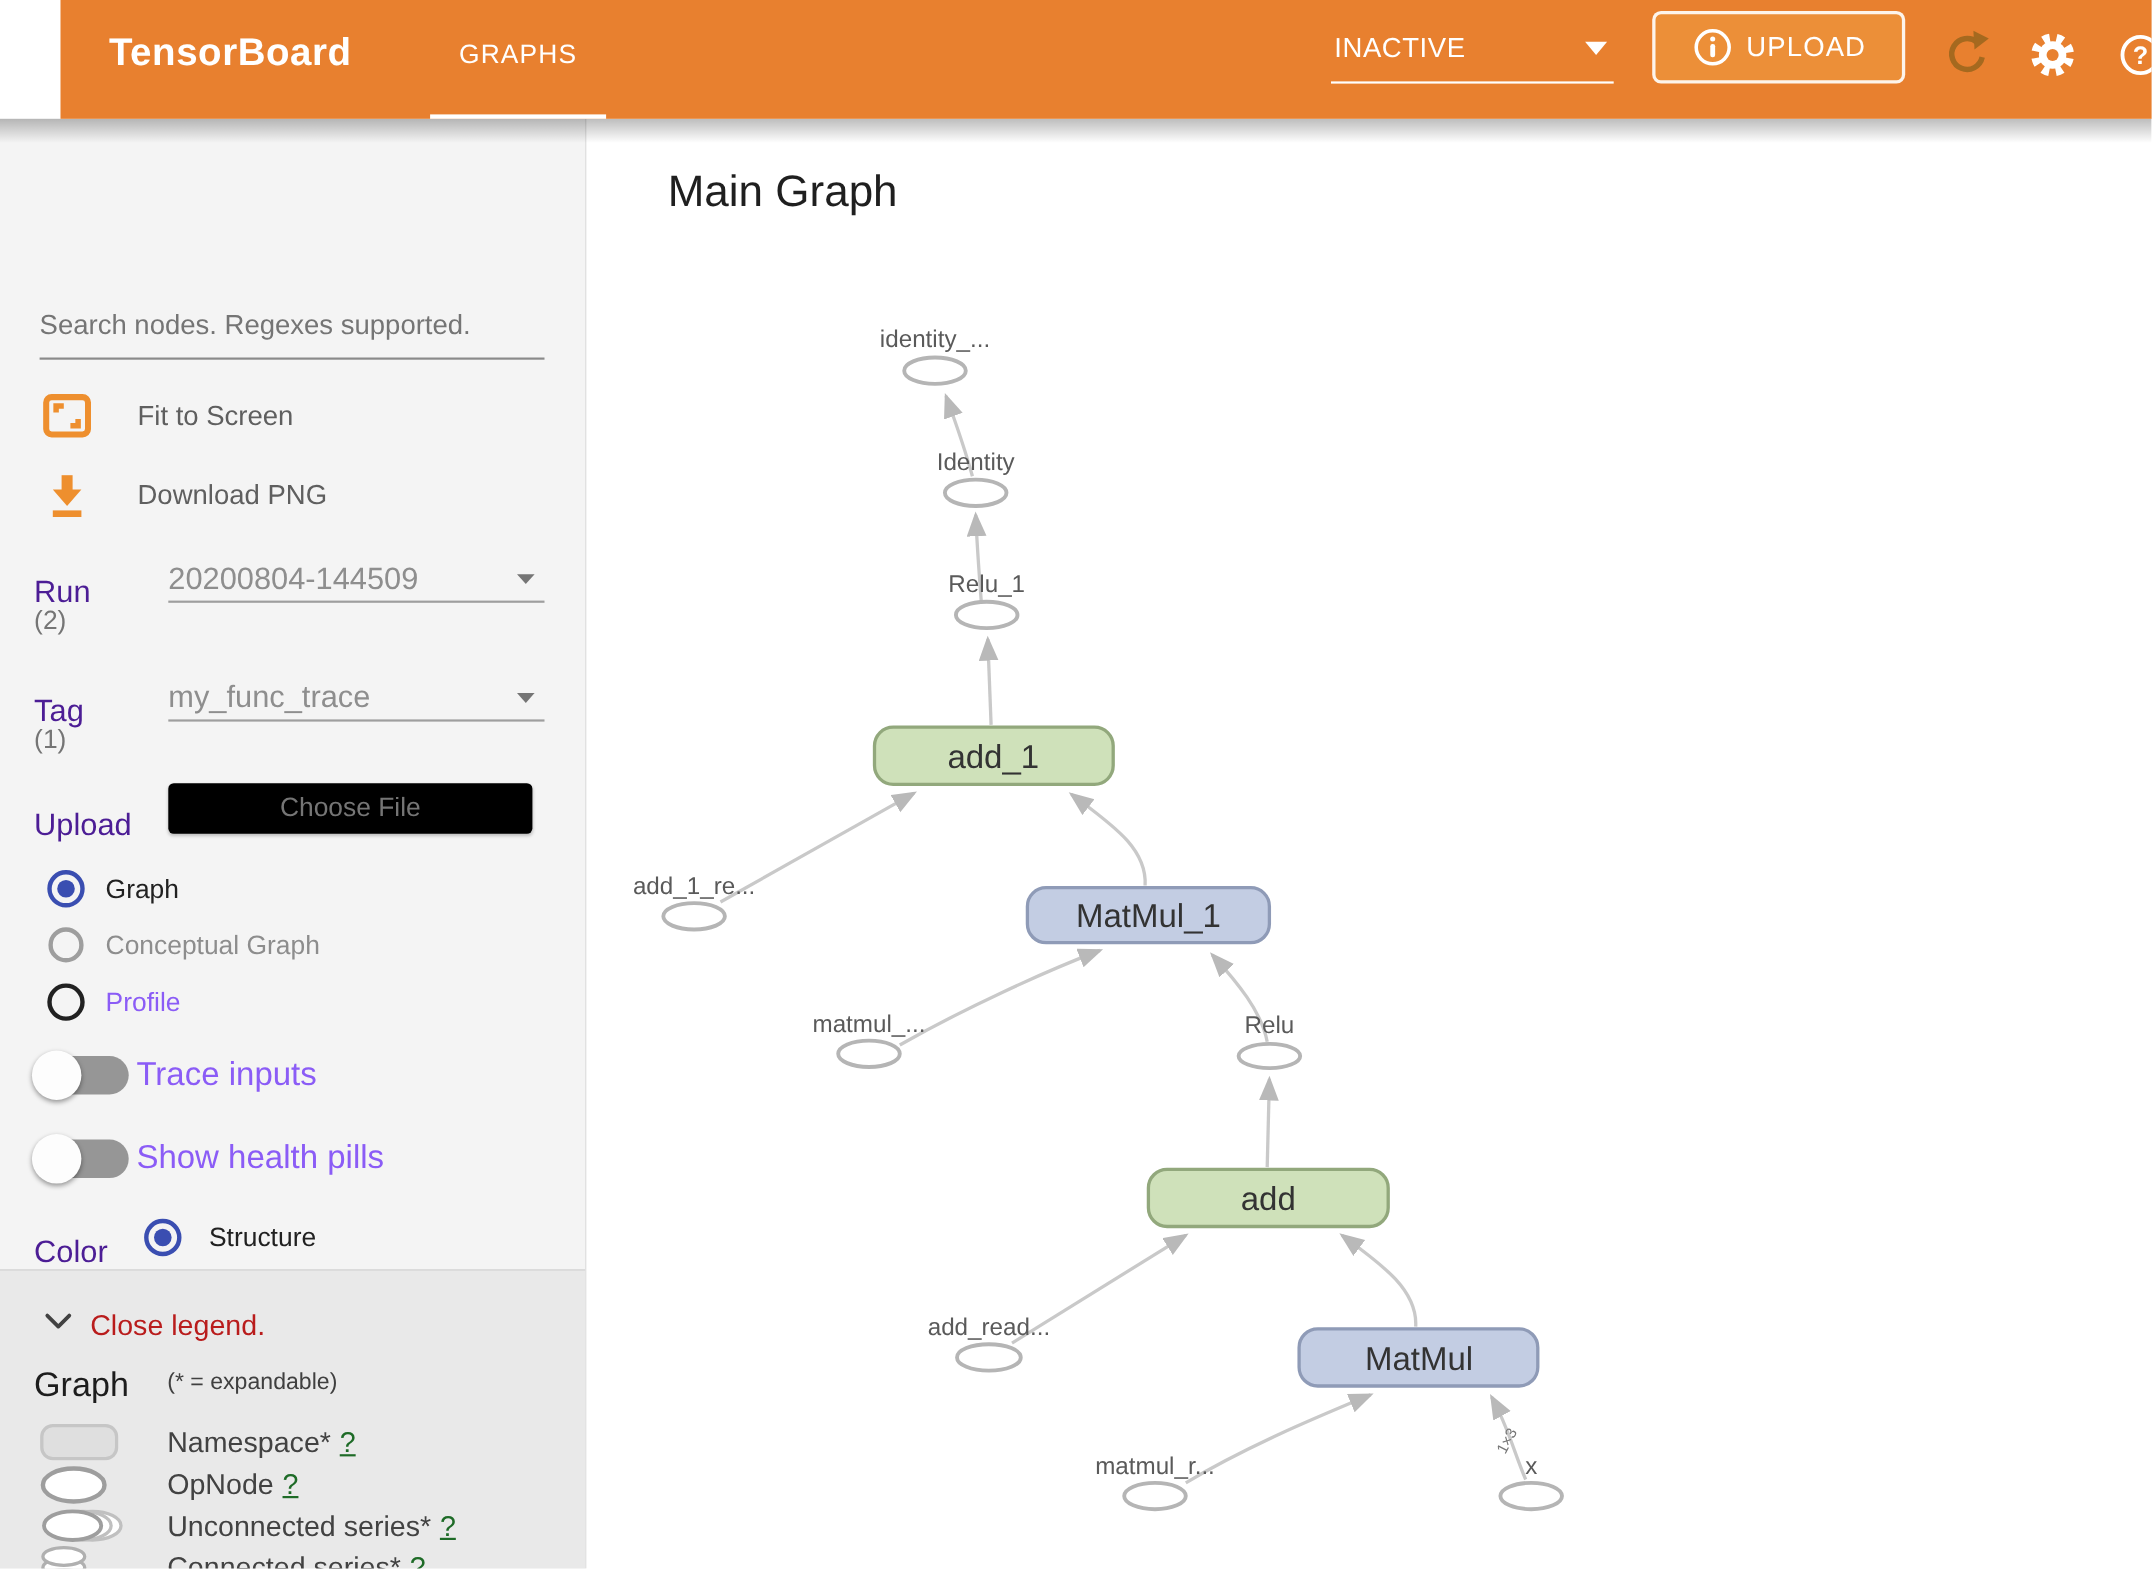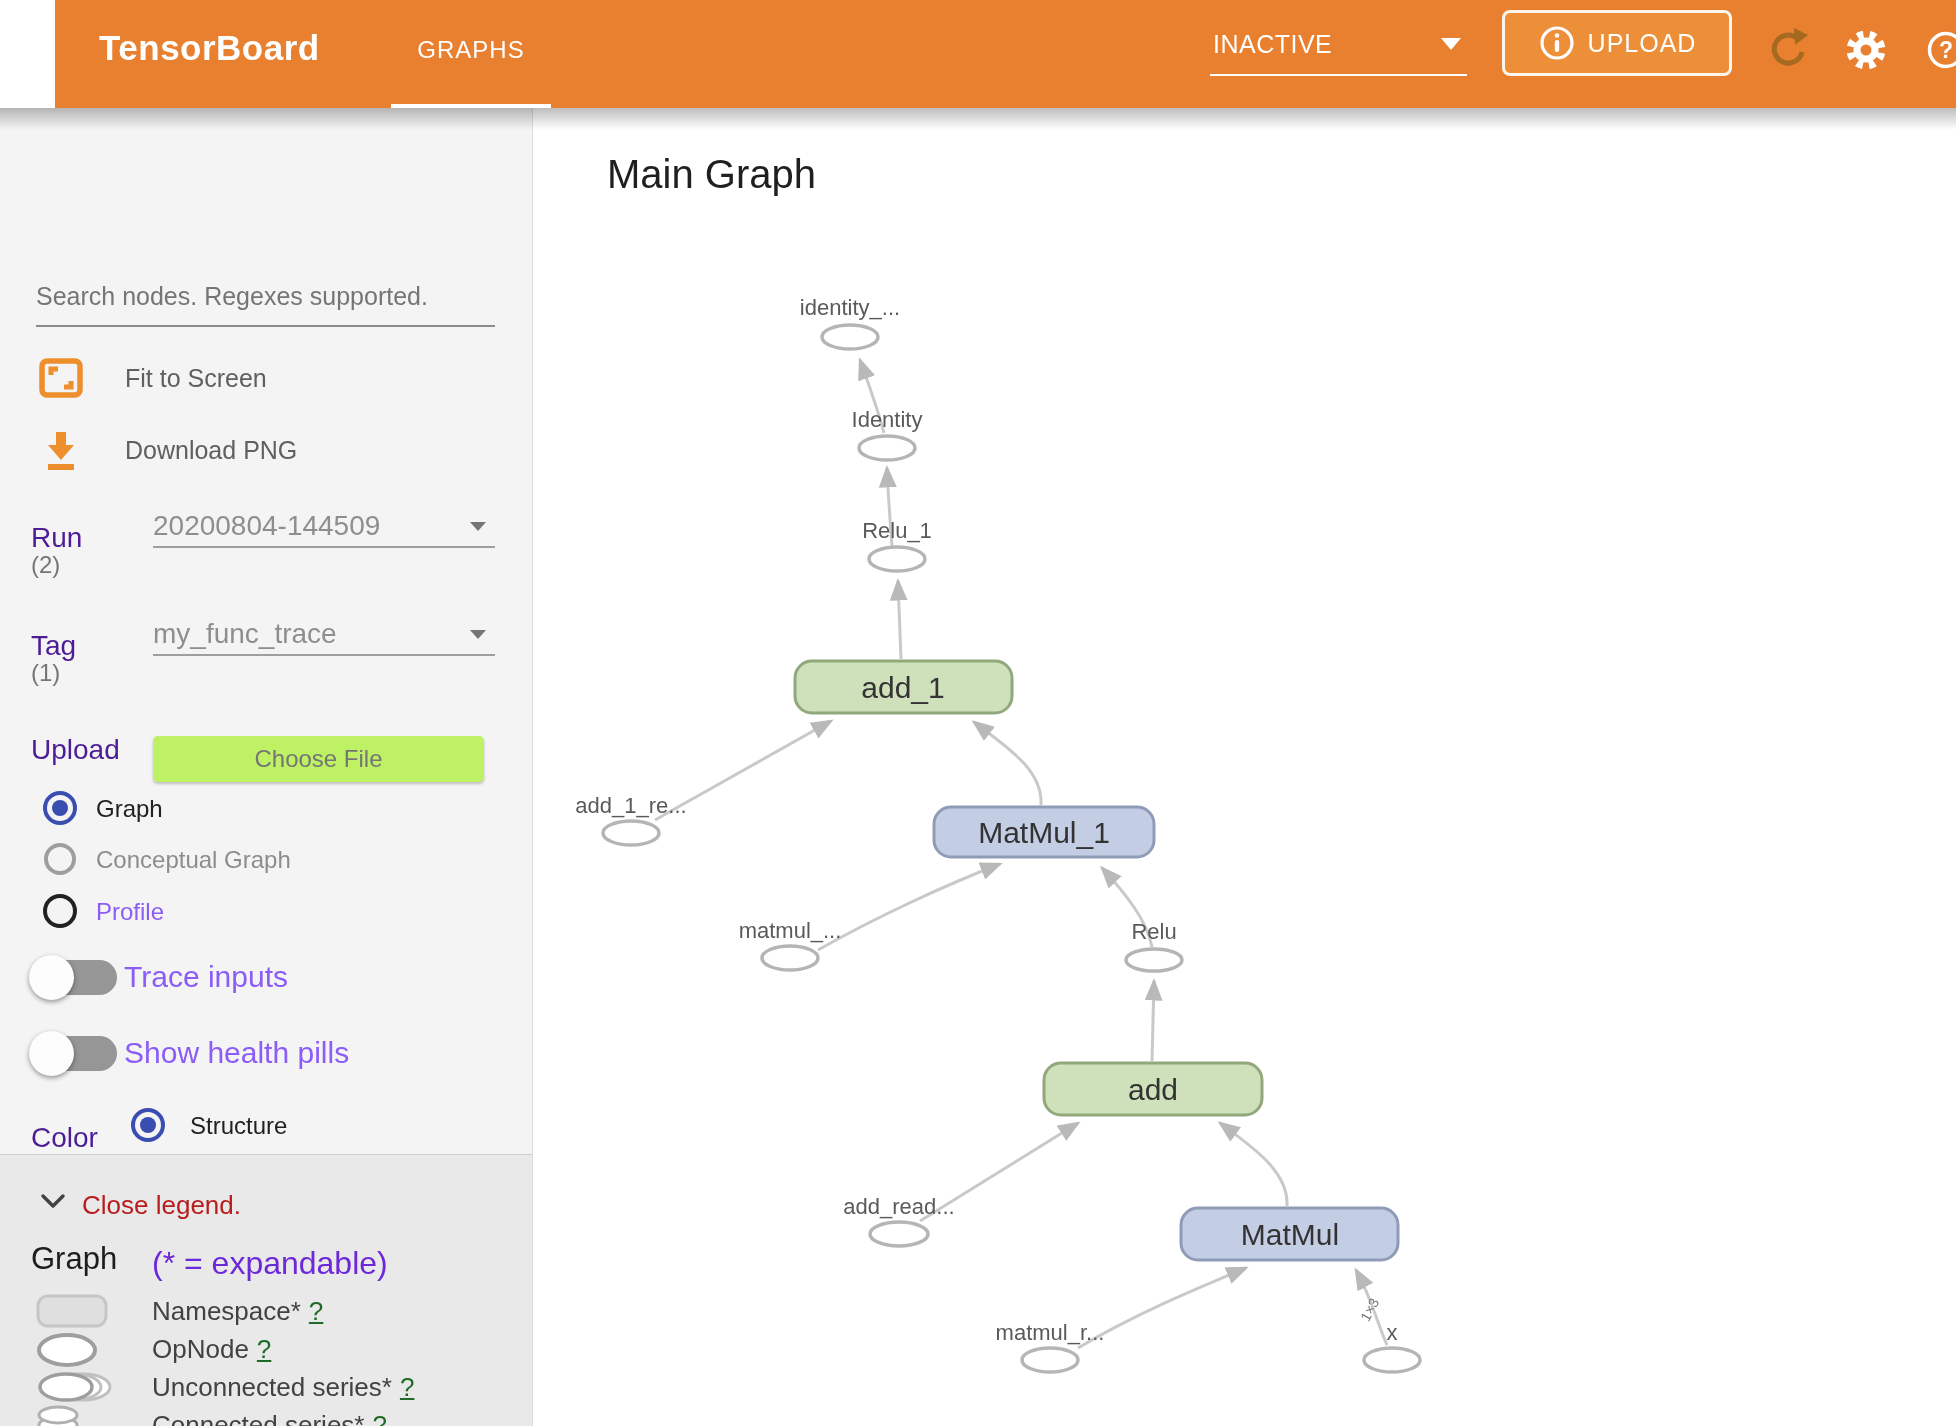--- a/index.html
+++ b/index.html
@@ -24,36 +24,36 @@
   .sidebar{position:absolute;left:0;top:108px;width:533px;height:1318px;background:#f4f4f4;border-right:1px solid #ddd;box-sizing:border-box;z-index:5;}
   .search{position:absolute;left:36px;top:168px;width:459px;background:transparent;border:none;border-bottom:2px solid #8a8a8a;font-size:25px;color:#444;padding:6px 0 14px 0;outline:none;font-family:"Liberation Sans",sans-serif;text-overflow:ellipsis;}
   .search::placeholder{color:#757575;opacity:1;text-overflow:ellipsis;}
   .tool-row{position:absolute;left:0;width:533px;height:56px;cursor:pointer;}
   .tool-label{position:absolute;left:125px;font-size:25px;color:#5f5f5f;line-height:56px;}
   .sb-label{position:absolute;left:31px;font-size:28px;color:#4c1d95;margin-top:14px;}
   .sb-count{position:absolute;left:31px;font-size:24px;color:#757575;}
   .dd-value{position:absolute;left:153px;font-size:28px;color:#8e8e8e;width:300px;white-space:nowrap;overflow:hidden;cursor:pointer;}
   .dd-underline{position:absolute;left:153px;width:342px;height:2px;background:#9e9e9e;}
   .caret-gray{position:absolute;width:0;height:0;border-left:8px solid transparent;border-right:8px solid transparent;border-top:9px solid #757575;cursor:pointer;}
-  .choose-btn{position:absolute;left:153px;top:628px;width:331px;height:46px;background:#bef264;border-radius:5px;box-shadow:0 2px 3px rgba(0,0,0,.22);display:flex;align-items:center;justify-content:center;font-size:24px;color:#757575;cursor:pointer;}
+  .choose-btn{position:absolute;left:153px;top:604px;width:331px;height:46px;background:#000000;border-radius:5px;box-shadow:0 2px 3px rgba(0,0,0,.22);display:flex;align-items:center;justify-content:center;font-size:24px;color:#757575;cursor:pointer;}
   .radio{position:absolute;border-radius:50%;box-sizing:border-box;cursor:pointer;}
   .radio.sel{width:34px;height:34px;border:4px solid #3a4eb1;background:#f4f4f4;}
   .radio.sel::after{content:"";position:absolute;left:5px;top:5px;width:16px;height:16px;border-radius:50%;background:#3a4eb1;}
   .radio.gray{width:32px;height:32px;border:4px solid #9e9e9e;}
   .radio.dark{width:34px;height:34px;border:4px solid #212121;}
   .radio-label{position:absolute;font-size:24px;cursor:pointer;}
   .toggle{position:absolute;left:31px;width:96px;height:48px;cursor:pointer;}
   .toggle .track{position:absolute;left:4px;top:7px;width:82px;height:35px;border-radius:18px;background:#969696;}
   .toggle .knob{position:absolute;left:-2px;top:2px;width:45px;height:45px;border-radius:50%;background:#fdfdfd;box-shadow:0 2px 5px rgba(0,0,0,.4);}
   .toggle-label{position:absolute;left:124px;font-size:30px;color:#8b5cf6;}
   
   .legend{position:absolute;left:0;top:1046px;width:532px;height:380px;background:#e9e9e9;border-top:1px solid #cfcfcf;}
   .legend-close-label{position:absolute;left:82px;top:1082px;font-size:26px;color:#b91c1c;cursor:pointer;}
   .legend-title{position:absolute;left:31px;top:1133px;font-size:31px;color:#1d1d1d;}
-  .legend-note{position:absolute;left:152px;top:1137px;font-size:32px;color:#6d28d9;}
+  .legend-note{position:absolute;left:152px;top:1137px;font-size:21px;color:#404040;}
   .legend-label{position:absolute;left:152px;font-size:26px;color:#424242;}
   .legend-help{color:#1e6b27;text-decoration:underline;cursor:pointer;margin-left:8px;}
   
   .main{position:absolute;left:534px;top:108px;width:1422px;height:1318px;background:#fff;}
   .main-title{position:absolute;left:607px;top:152px;font-size:40px;font-weight:500;color:#1f1f1f;z-index:6;}
   svg text{font-family:"Liberation Sans",sans-serif;}
   .node-ellipse{fill:#fff;stroke:#b5b5b5;stroke-width:3.5;}
   .node-rect-green{fill:#cfe1ba;stroke:#92a87c;stroke-width:3;}
   .node-rect-blue{fill:#c3cde3;stroke:#8f9bb7;stroke-width:3;}
   .edge{fill:none;stroke:#c9c9c9;stroke-width:3;}

